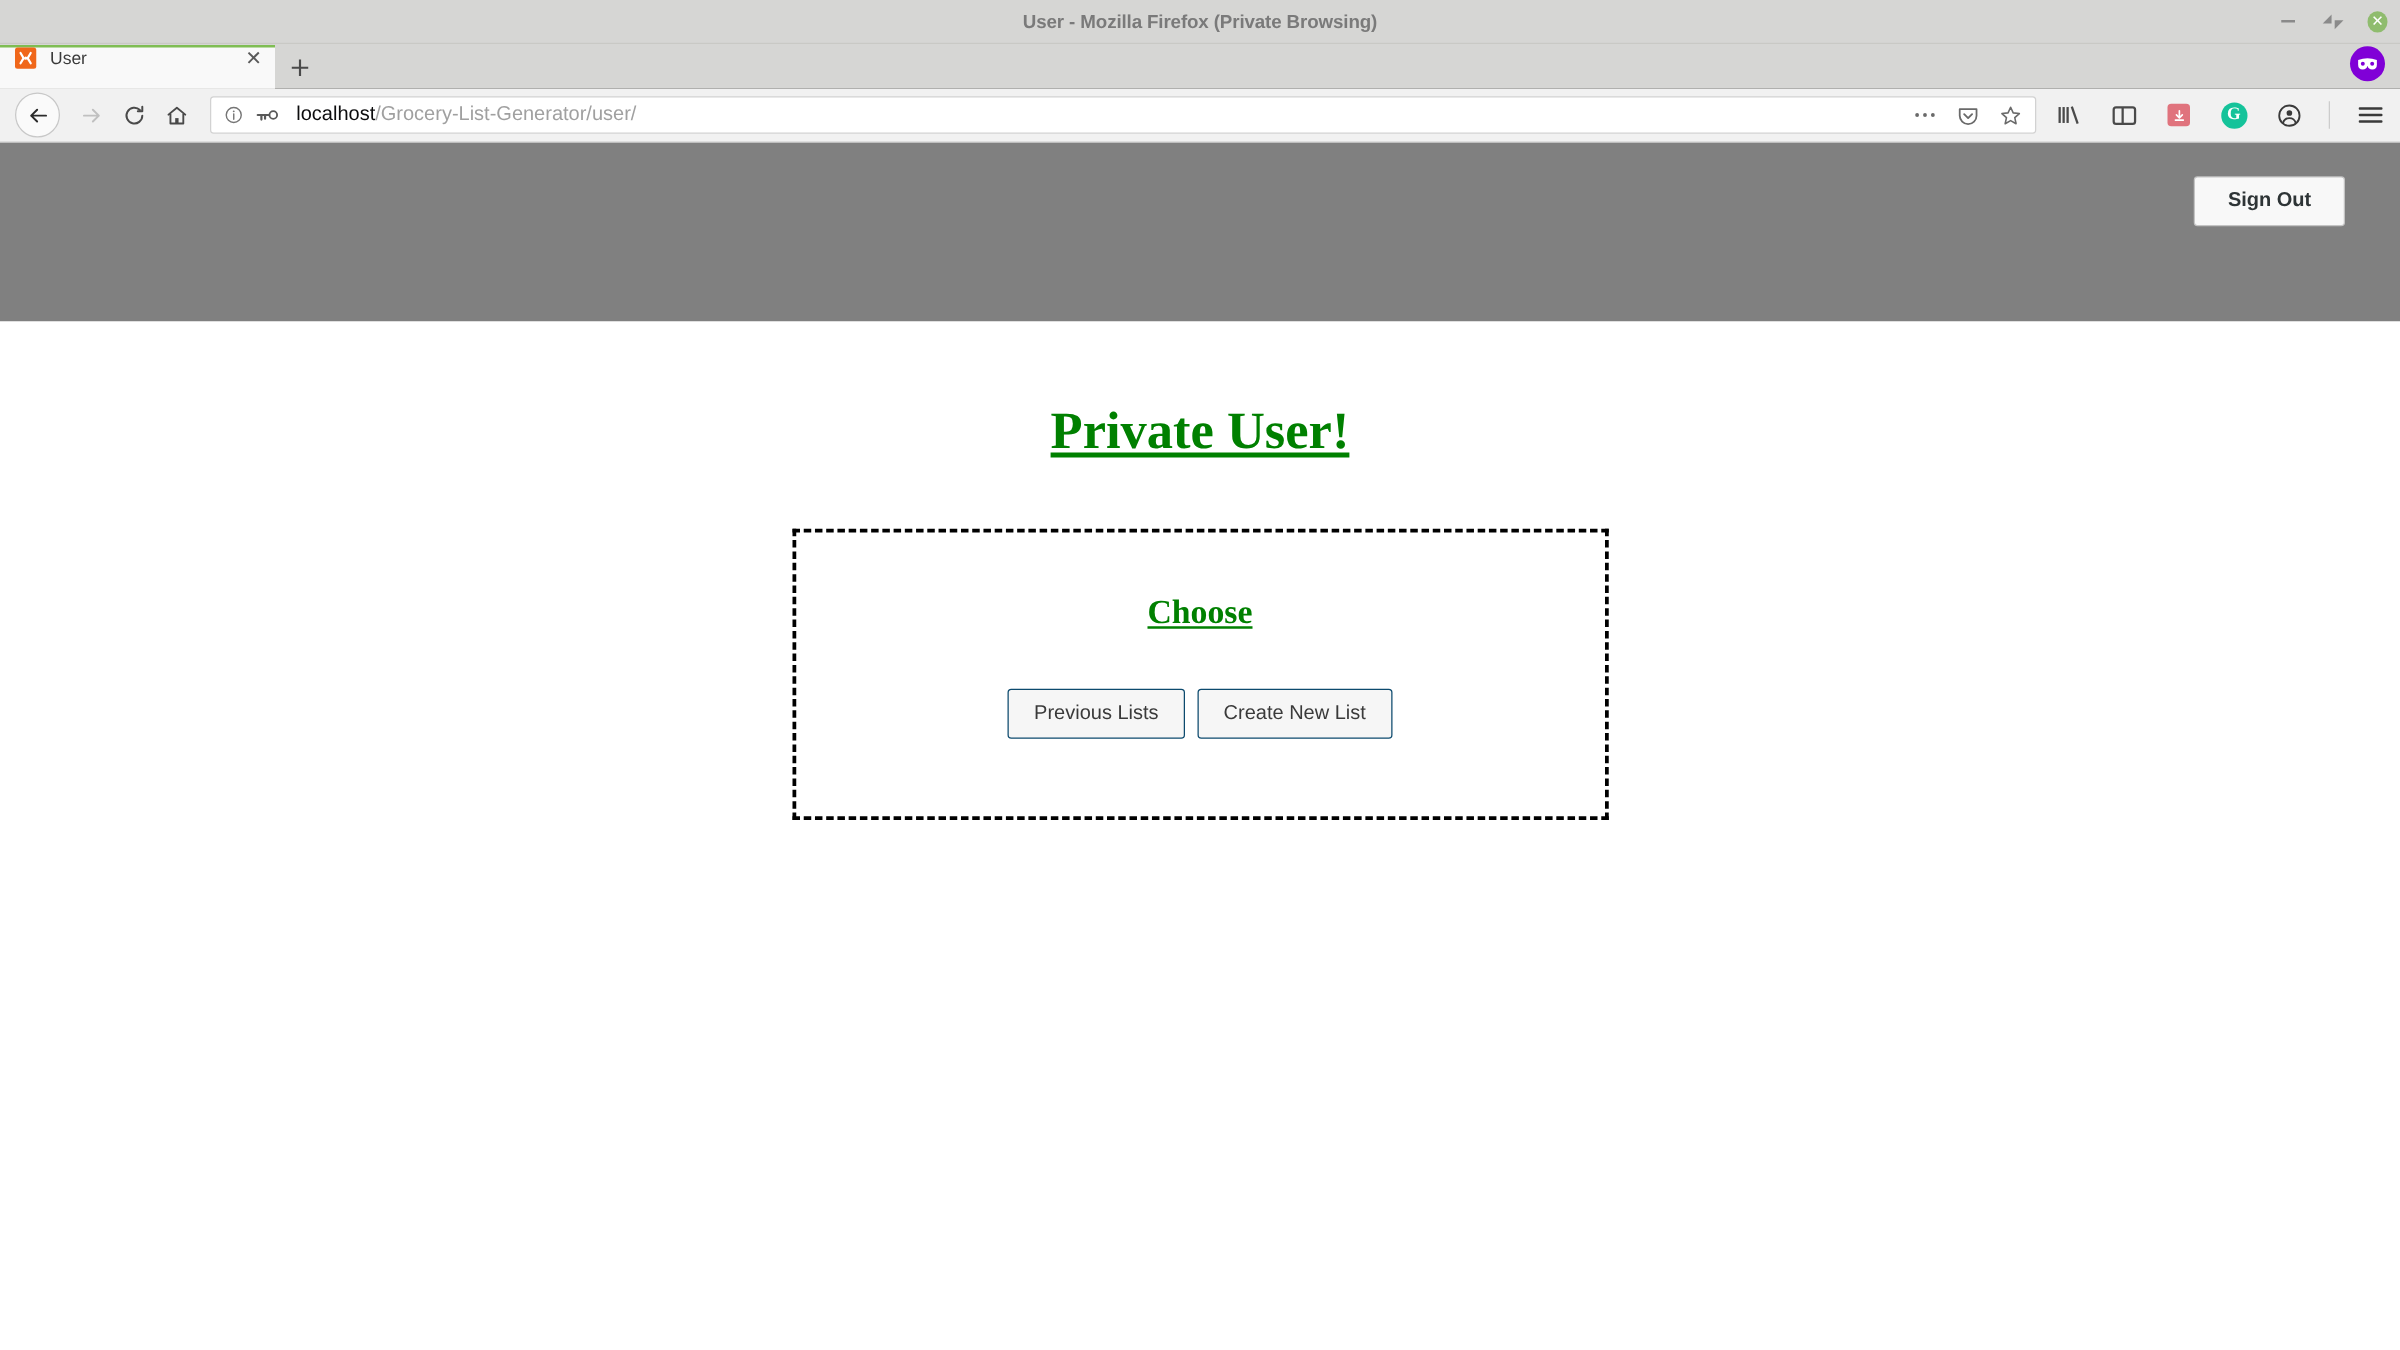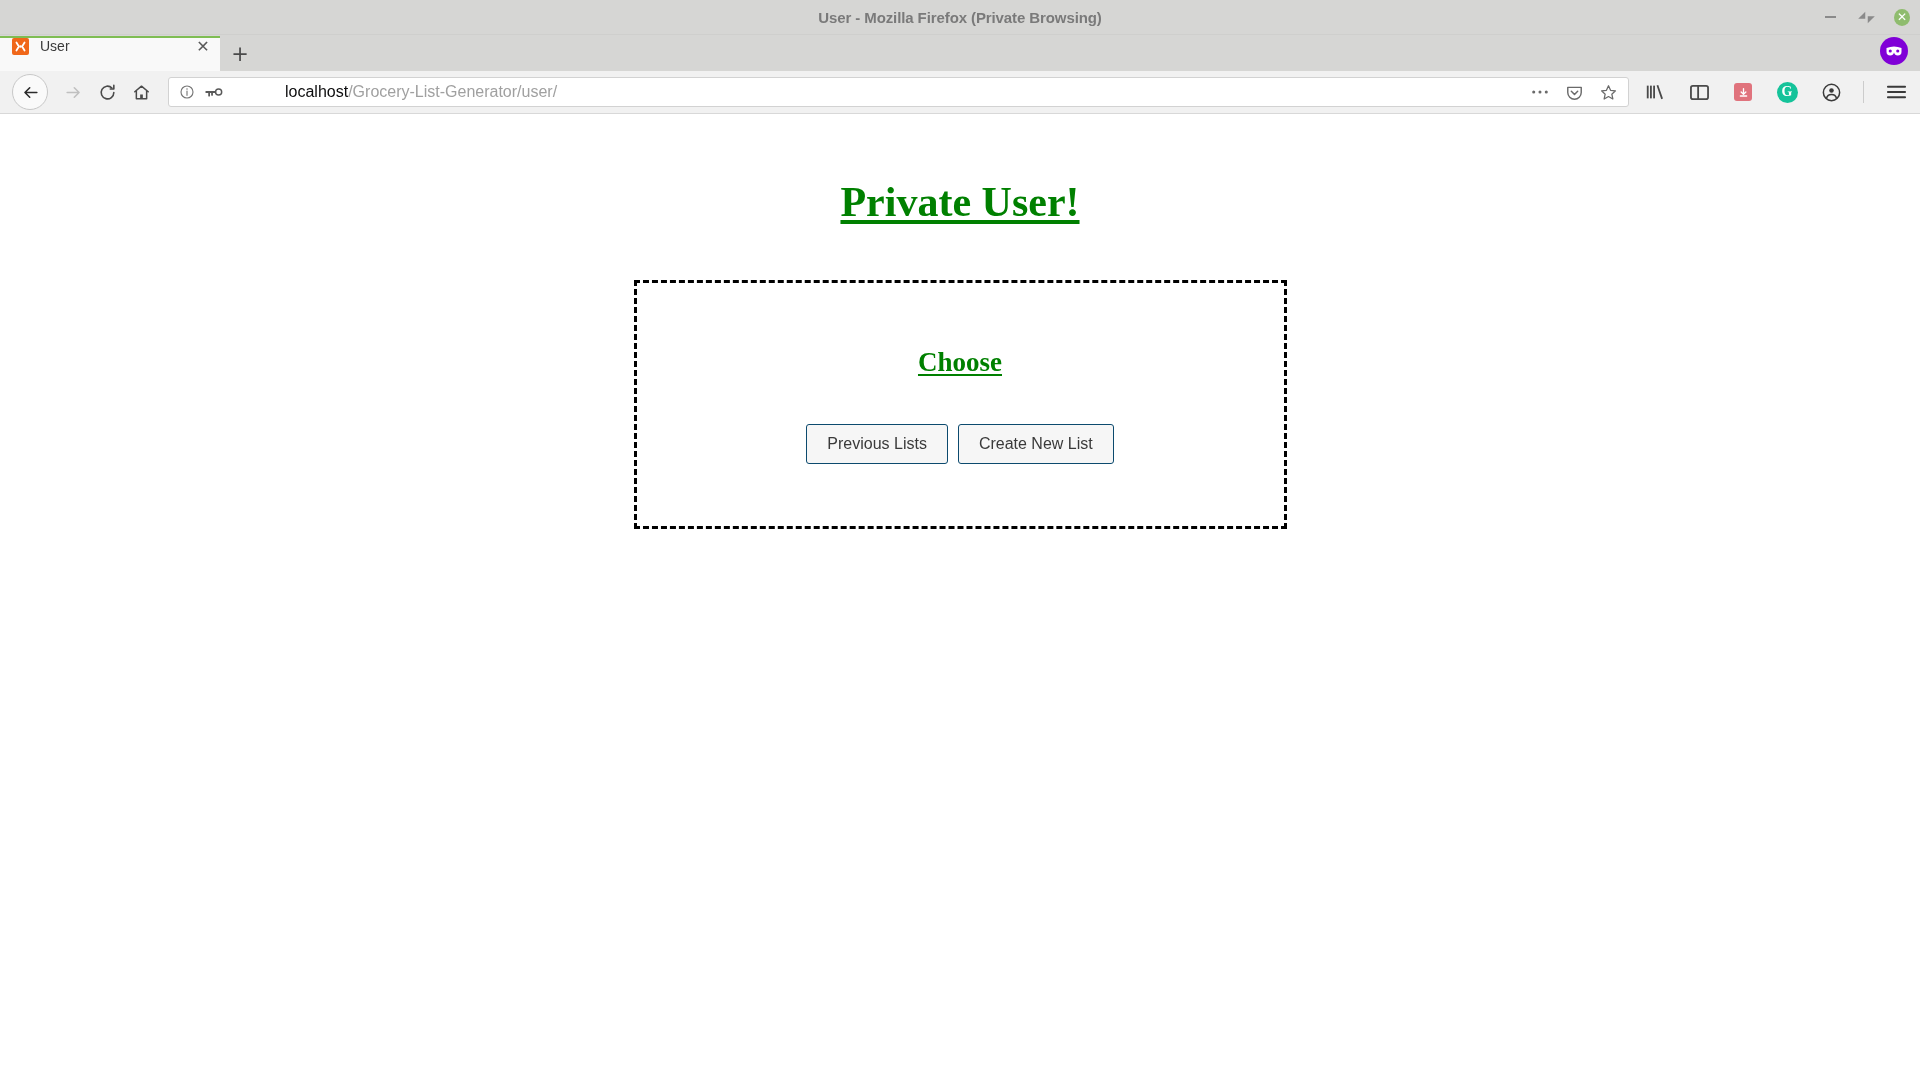--- a/index.html
+++ b/index.html
@@ -187,21 +187,20 @@
     height: 30px;
     margin: 0 14px 0 10px;
     background: #ffffff;
     border: 1px solid #d2d2d2;
     border-radius: 3px;
     display: flex;
     align-items: center;
     padding: 0 10px;
     box-sizing: border-box;
     cursor: text;
-    gap: 48px;
   }
   .url-ident {
     display: flex;
     align-items: center;
     gap: 9px;
     margin-right: 14px;
     flex: 0 0 auto;
   }
   .url-text {
     font-size: 16px;
@@ -294,21 +293,21 @@
   }
   .choose-box {
     width: 653px;
     margin: 54px auto 0 auto;
     border: 3px dashed #000000;
     box-sizing: border-box;
     padding: 48px 0 62px 0;
     background: #ffffff;
   }
   .choose-title {
-    margin: 16px;
+    margin: 0;
     text-align: center;
     font-family: "Liberation Serif", serif;
     font-size: 27px;
     font-weight: bold;
     color: #008000;
     text-decoration: underline;
     text-underline-offset: 3px;
   }
   .choose-actions {
     margin-top: 46px;
@@ -469,20 +468,23 @@
       <span class="tb-icon">
         <svg width="21" height="18" viewBox="0 0 22 18" aria-hidden="true">
           <path d="M2 3.5 H20 M2 9 H20 M2 14.5 H20" stroke="#3a3a3a" stroke-width="2" stroke-linecap="round"></path>
         </svg>
       </span>
     </div>
   </div>
 
   <div class="viewport">
 
+    <div class="page-header">
+      <button class="signout-btn">Sign Out</button>
+    </div>
 
     <h1 class="welcome">Private User!</h1>
 
     <div class="choose-box">
       <h2 class="choose-title">Choose</h2>
       <div class="choose-actions">
         <button class="choice-btn">Previous Lists</button>
         <button class="choice-btn">Create New List</button>
       </div>
     </div>

